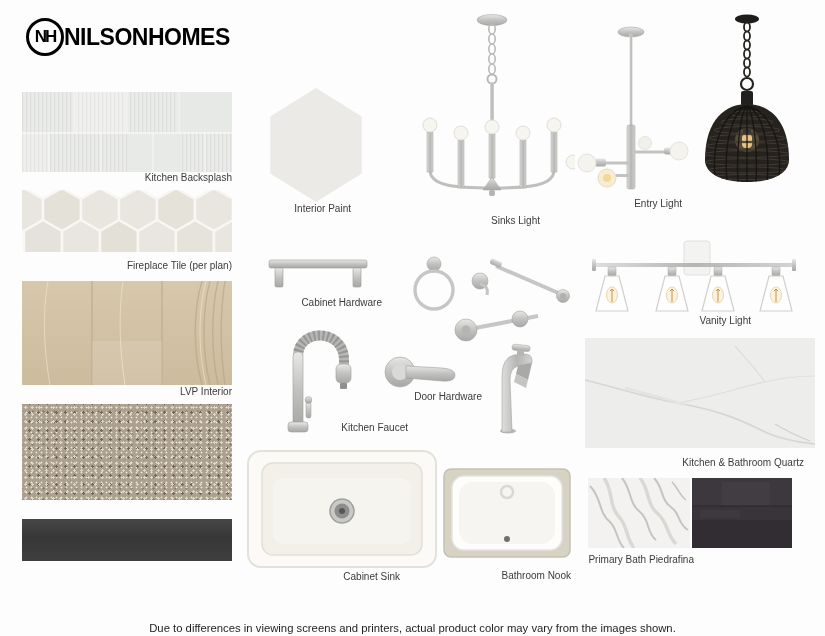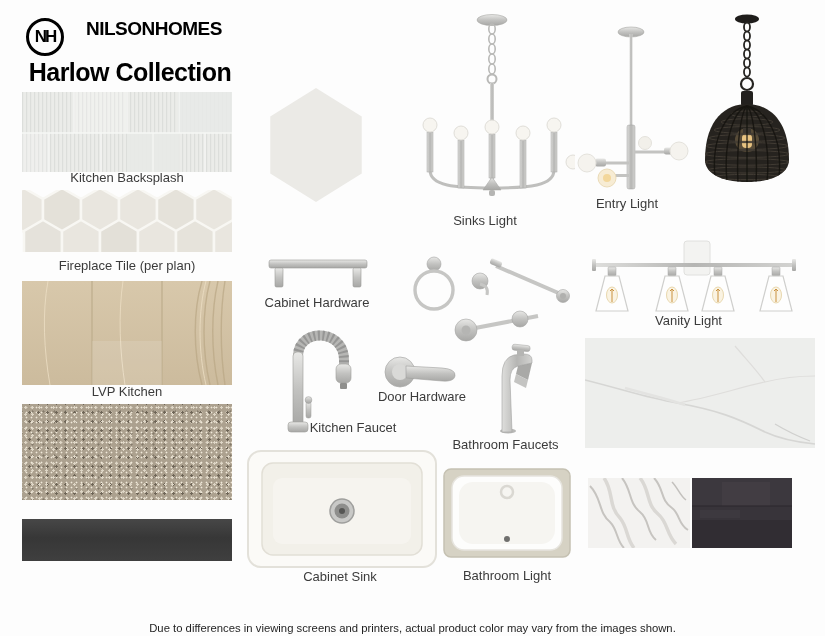--- a/index.html
+++ b/index.html
@@ -1,26 +1,26 @@
 <!DOCTYPE html>
 <html><head>
 <meta charset="utf-8">
 <style>
   html,body{margin:0;padding:0;background:#fff;}
   #board{position:relative;width:825px;height:636px;background:#fdfdfd;overflow:hidden;
          font-family:"Liberation Sans",sans-serif;}
   .abs{position:absolute;}
-  .label{position:absolute;font-size:13px;line-height:16px;color:#3b3b3b;text-align:center;}
+  .label{position:absolute;font-size:10px;line-height:16px;color:#3b3b3b;text-align:right;}
   
   #hdr{position:absolute;left:26px;top:18px;width:208px;}
-  #hdr .row1{display:flex;gap:22px;}
+  #hdr .row1{display:flex;align-items:center;gap:0;}
   .logo-circle{width:32px;height:32px;border:3px solid #000;border-radius:50%;
     display:flex;align-items:center;justify-content:center;font-weight:bold;
     font-size:17px;letter-spacing:-2px;color:#000;flex:0 0 auto;}
-  .brand{font-size:19px;font-weight:600;letter-spacing:-0.5px;color:#000;white-space:nowrap;}
+  .brand{font-size:23px;font-weight:600;letter-spacing:-0.5px;color:#000;white-space:nowrap;}
   .collection{font-size:25px;font-weight:800;color:#000;text-align:center;margin-top:2px;
     letter-spacing:-0.5px;}
   
   .paint-hex{background:#ebeae6;
     clip-path:polygon(50% 0,94% 25%,94% 75%,50% 100%,6% 75%,6% 25%);}
   .carpet{background-color:#aca18f;
     background-image:
       radial-gradient(#ded6c6 1px, transparent 1.3px),
       radial-gradient(#6e6557 1px, transparent 1.3px),
       radial-gradient(#f0e9da 0.8px, transparent 1.1px),
@@ -54,21 +54,20 @@
           <stop offset="1" stop-color="#ccbb9d"></stop>
       </linearGradient>
     </defs>
   </svg>
 
   <div id="hdr">
     <div class="row1">
       <div class="logo-circle">NH</div>
       <div class="brand">NILSONHOMES</div>
     </div>
-    <div class="collection">Harlow Collection</div>
   </div>
 
   <svg class="abs" style="left:22px;top:92px" width="210" height="80" viewBox="0 0 210 80">
     <defs>
         <pattern id="flute" width="4" height="8" patternUnits="userSpaceOnUse">
       <rect width="4" height="8" fill="#ebece9"></rect>
           <rect width="1.2" height="8" fill="#dcdedb"></rect>
     </pattern>
       </defs>
     <rect width="210" height="80" fill="url(#flute)"></rect>
@@ -126,27 +125,28 @@
       <path d="M196,0 C189,30 189,70 196,104"></path>
       <path d="M203,0 C198,30 198,70 203,104"></path>
     </g>
     <g fill="none" stroke="#ecdfc4" stroke-opacity="0.8" stroke-width="1">
       <path d="M26,0 C20,32 22,70 28,104"></path>
         <path d="M101,0 C96,34 98,72 103,104"></path>
       <path d="M184,0 C176,30 176,70 184,104"></path>
     </g>
     <rect x="70" y="60" width="70" height="44" fill="#ffffff" opacity="0.12"></rect>
   </svg>
-  <div class="label" style="left:22px;top:384px;width:210px">LVP Kitchen</div>
+  <div class="label" style="left:22px;top:384px;width:210px">LVP Interior</div>
 
   <div class="abs carpet" style="left:22px;top:404px;width:210px;height:96px"></div>
 
   <div class="abs railing" style="left:22px;top:519px;width:210px;height:42px"></div>
 
   <div class="abs paint-hex" style="left:264px;top:88px;width:104px;height:114px"></div>
+  <div class="label" style="left:281px;top:201px;width:70px">Interior Paint</div>
 
   <svg class="abs" style="left:262px;top:252px" width="112" height="44" viewBox="0 0 112 44">
     <rect x="7" y="8" width="98" height="8" rx="2" fill="url(#sil)" stroke="#9b9b99" stroke-width="0.6"></rect>
     <rect x="13" y="16" width="8" height="19" rx="1.5" fill="url(#sil)" stroke="#9b9b99" stroke-width="0.6"></rect>
     <rect x="91" y="16" width="8" height="19" rx="1.5" fill="url(#sil)" stroke="#9b9b99" stroke-width="0.6"></rect>
   </svg>
   <div class="label" style="left:252px;top:295px;width:130px">Cabinet Hardware</div>
 
   <svg class="abs" style="left:266px;top:314px" width="86" height="122" viewBox="0 0 86 122">
     <path d="M32,42 C32,14 78,14 78,46 L78,52" fill="none" stroke="#b6b6b4" stroke-width="10" stroke-linecap="round"></path>
@@ -233,30 +233,29 @@
   <svg class="abs" style="left:478px;top:342px" width="58" height="92" viewBox="0 0 58 92">
     <ellipse cx="30" cy="89" rx="8" ry="2.5" fill="#b9b9b7"></ellipse>
     <path d="M24,90 L24,34 Q24,16 36,13 L46,12 Q54,12 54,18 L54,21 L40,24 Q32,26 32,38 L34,90 Z" fill="url(#silh)" stroke="#a3a3a1" stroke-width="0.6"></path>
     <polygon points="40,24 54,21 50,38 38,32" fill="#9a9a98" opacity="0.85"></polygon>
     <path d="M38,32 L50,38 L48,46 L36,40 Z" fill="#c4c4c2"></path>
     <g transform="rotate(6 44 7)">
       <rect x="34" y="3" width="18" height="6" rx="2.5" fill="url(#sil)" stroke="#a3a3a1" stroke-width="0.5"></rect>
     </g>
     <rect x="39" y="8" width="7" height="6" fill="#b5b5b3"></rect>
   </svg>
-  <div class="label" style="left:438px;top:437px;width:135px">Bathroom Faucets</div>
 
   <svg class="abs" style="left:443px;top:468px" width="128" height="90" viewBox="0 0 128 90">
     <rect x="1" y="1" width="126" height="88" rx="7" fill="#d6d2c4" stroke="#c5c1b2" stroke-width="1.5"></rect>
     <rect x="9" y="8" width="110" height="74" rx="12" fill="#fdfdfc" stroke="#e6e4de" stroke-width="1.5"></rect>
     <rect x="16" y="14" width="96" height="62" rx="14" fill="#f6f5f1"></rect>
     <circle cx="64" cy="24" r="6" fill="none" stroke="#dad8d2" stroke-width="2.5"></circle>
     <circle cx="64" cy="71" r="3" fill="#6f6f6d"></circle>
   </svg>
-  <div class="label" style="left:443px;top:568px;width:128px">Bathroom Light</div>
+  <div class="label" style="left:443px;top:568px;width:128px">Bathroom Nook</div>
 
   <svg class="abs" style="left:575px;top:25px" width="125" height="170" viewBox="0 0 125 170">
     <ellipse cx="56" cy="7" rx="13" ry="5" fill="url(#sil)" stroke="#a7a7a5" stroke-width="0.6"></ellipse>
     <rect x="54.5" y="9" width="3" height="108" fill="url(#silh)"></rect>
     <rect x="52" y="100" width="8" height="64" rx="2" fill="url(#silh)" stroke="#a3a3a1" stroke-width="0.5"></rect>
     <rect x="30" y="136.5" width="24" height="3" fill="#c3c3c1"></rect>
     <rect x="20" y="133.5" width="11" height="8" rx="2" fill="url(#sil)"></rect>
     <circle cx="12" cy="138" r="9" fill="#f5f3ee" stroke="#e4e2dc" stroke-width="1"></circle>
     <rect x="60" y="125.5" width="30" height="3" fill="#c3c3c1"></rect>
     <rect x="89" y="122.5" width="9" height="7" rx="2" fill="url(#sil)"></rect>
@@ -348,34 +347,36 @@
   <div class="label" style="left:626px;top:313px;width:125px">Vanity Light</div>
 
   <svg class="abs" style="left:585px;top:338px" width="230" height="110" viewBox="0 0 230 110">
     <rect width="230" height="110" fill="#edeeec"></rect>
     <path d="M0,42 C40,52 62,60 92,65 C132,72 152,80 180,94 C195,101 210,104 230,106" fill="none" stroke="#d6d6d4" stroke-width="1.6"></path>
     <path d="M92,65 C124,60 152,50 180,44 C196,40 212,38 230,38" fill="none" stroke="#dedddb" stroke-width="1.2"></path>
     <path d="M150,8 C160,20 170,30 180,44" fill="none" stroke="#dedddb" stroke-width="1.2"></path>
     <path d="M40,50 C60,56 80,60 100,67" fill="none" stroke="#e3e3e1" stroke-width="2.5"></path>
     <path d="M190,86 C200,92 212,98 225,103" fill="none" stroke="#d0d0ce" stroke-width="1.2"></path>
   </svg>
+  <div class="label" style="left:574px;top:455px;width:230px">Kitchen &amp; Bathroom Quartz</div>
 
   <svg class="abs" style="left:588px;top:478px" width="102" height="70" viewBox="0 0 102 70">
     <rect width="102" height="70" fill="#f3f2f0"></rect>
     <g fill="none" stroke="#b8b5b1" stroke-width="2" opacity="0.75">
       <path d="M2,8 C14,20 10,34 22,44 C30,52 28,62 36,70"></path>
       <path d="M34,0 C44,12 40,24 52,34 C62,42 58,54 68,62"></path>
       <path d="M66,0 C76,10 72,22 84,30 C92,36 90,46 100,52"></path>
     </g>
     <g fill="none" stroke="#d5d2ce" stroke-width="3.5" opacity="0.8">
       <path d="M16,0 C26,14 20,28 32,40 C40,50 38,60 46,70"></path>
       <path d="M52,0 C62,12 58,26 70,36 C80,44 78,56 88,66"></path>
     </g>
     <path d="M84,4 C90,10 92,18 98,22" fill="none" stroke="#aeaba7" stroke-width="1.5" opacity="0.7"></path>
   </svg>
+  <div class="label" style="left:584px;top:552px;width:110px">Primary Bath Piedrafina</div>
 
   <svg class="abs" style="left:692px;top:478px" width="100" height="70" viewBox="0 0 100 70">
     <rect width="100" height="70" fill="#38343a"></rect>
     <rect width="100" height="28" fill="#403c41" opacity="0.6"></rect>
     <rect x="30" y="4" width="48" height="24" fill="#4a4549" opacity="0.45"></rect>
     <rect y="42" width="100" height="28" fill="#2f2b31" opacity="0.7"></rect>
     <line y1="28" x2="100" y2="28" stroke="#2b272d" stroke-width="1"></line>
     <rect x="8" y="32" width="40" height="8" fill="#423e44" opacity="0.5"></rect>
   </svg>
 

